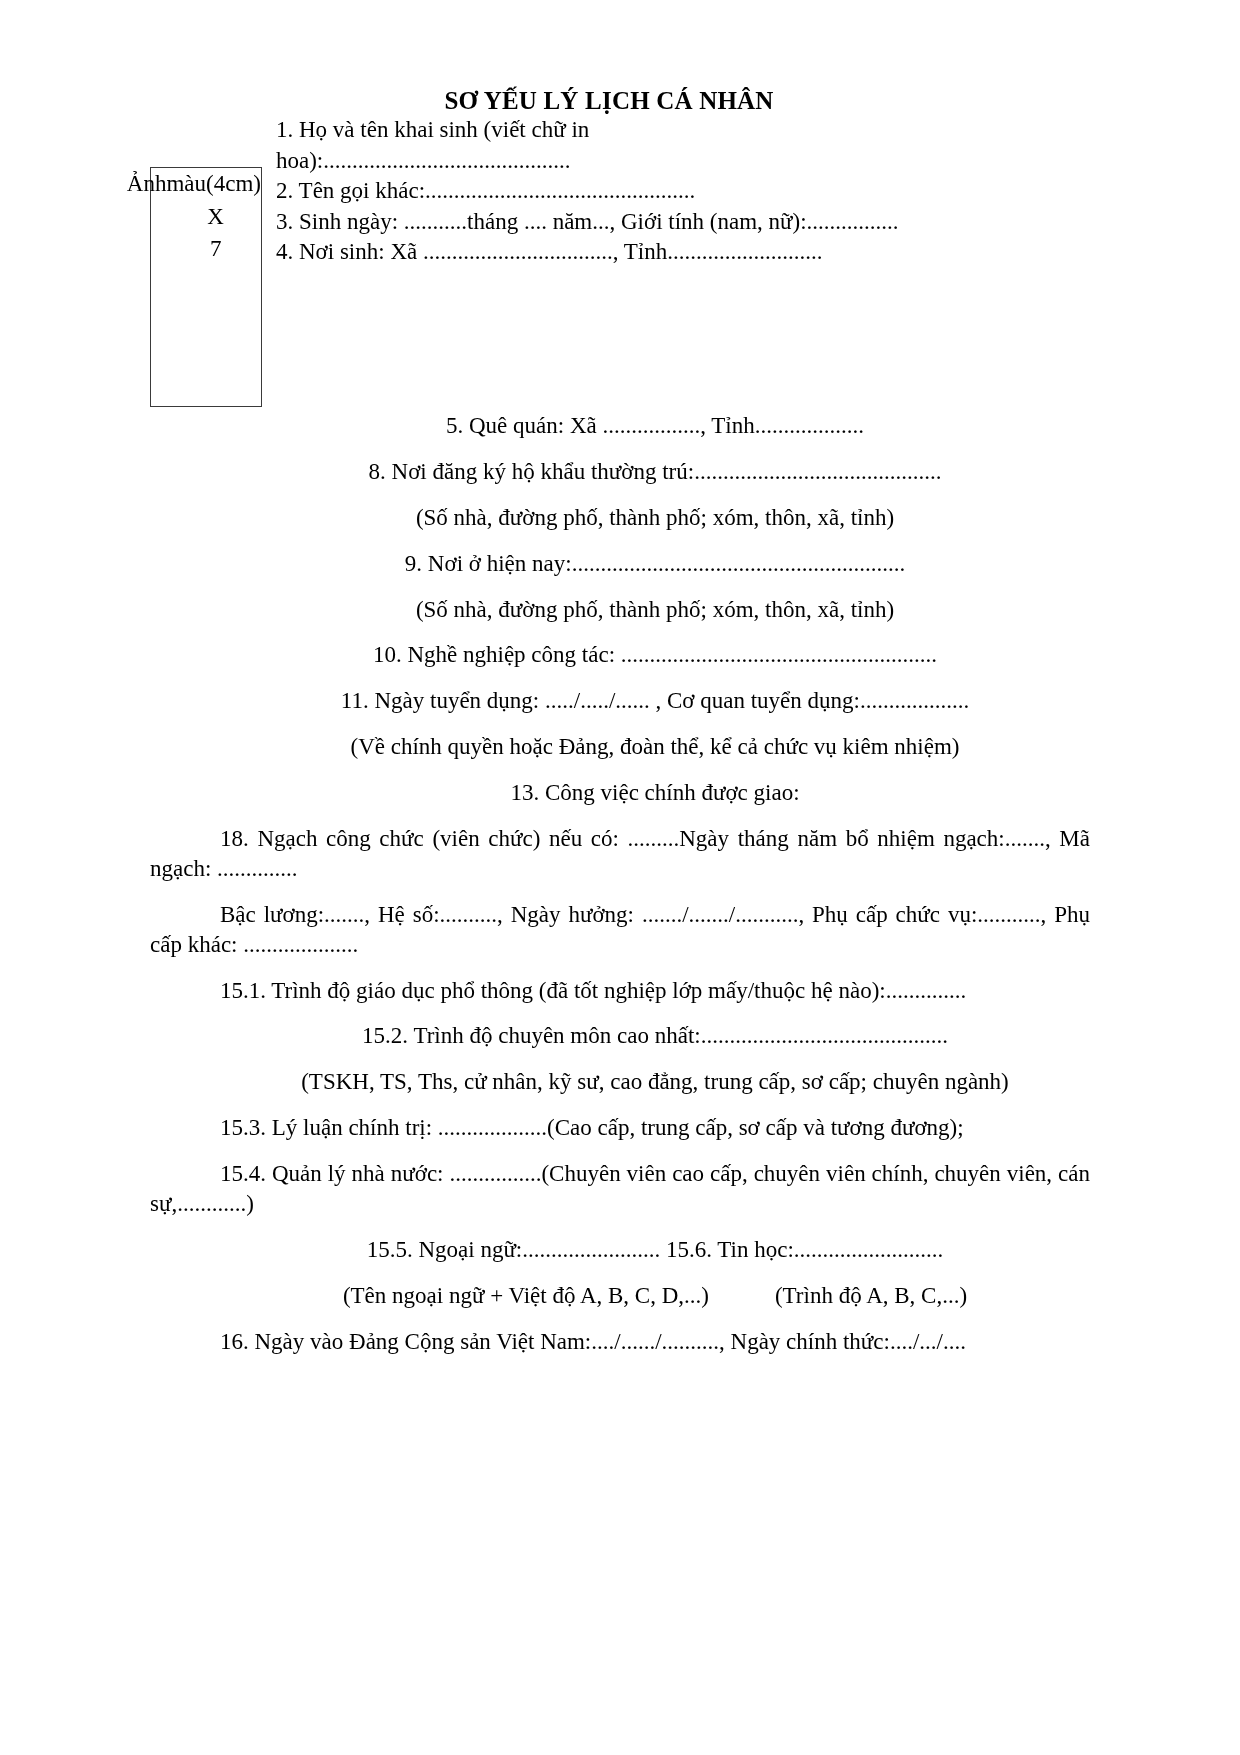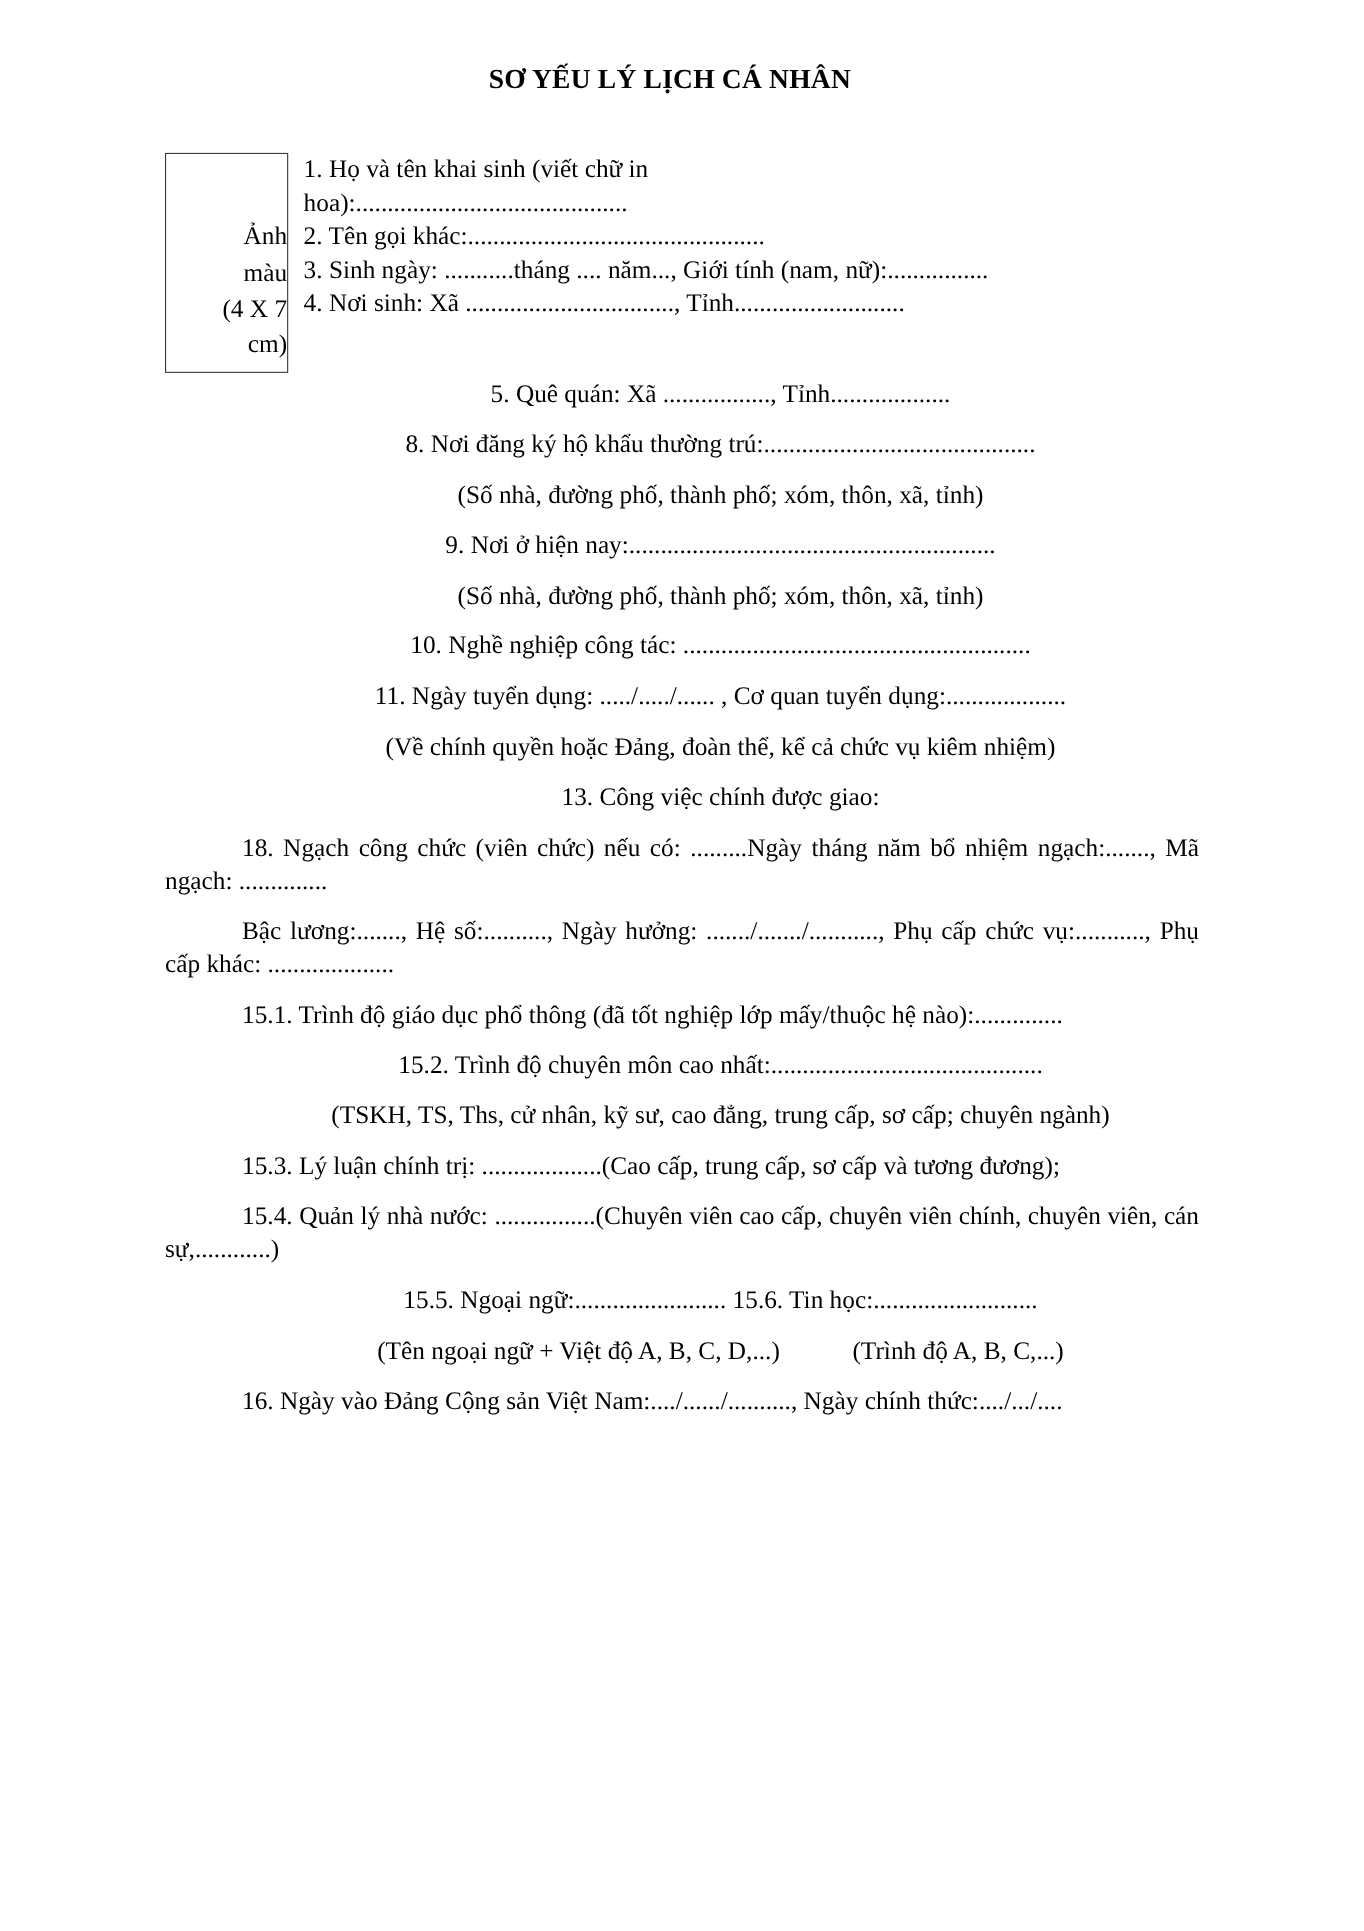--- a/index.html
+++ b/index.html
@@ -21,44 +21,43 @@
     left: 150px;
     top: 0;
     width: 940px;
   }
   .doc-title {
     text-align: center;
     font-weight: bold;
     font-size: 25px;
     letter-spacing: 0.2px;
     margin: 0;
-    padding-top: 59px;
+    padding-top: 87px;
     padding-right: 22px;
   }
   .photo-box {
     float: left;
     width: 112px;
-    height: 200px;
+    height: 240px;
     border: 1.5px solid #3a3a3a;
     box-sizing: border-box;
     margin-top: 52px;
     margin-right: 14px;
     margin-bottom: 4px;
     display: flex;
-    flex-direction: column;
-    align-items: flex-end;
+    flex-direction: row;
+    align-items: flex-start;
     justify-content: flex-end;
     padding-bottom: 8px;
     line-height: 1.42;
     font-size: 23px;
     text-align: center;
   }
   .photo-box span { display: block; }
   .head-block {
-    margin-top: 52px;
     padding-left: 16px;
     font-size: 23px;
     line-height: 1.33;
   }
   .head-block .ln { white-space: nowrap; }
   .body-block {
     clear: both;
     font-size: 23px;
     line-height: 1.30;
   }

